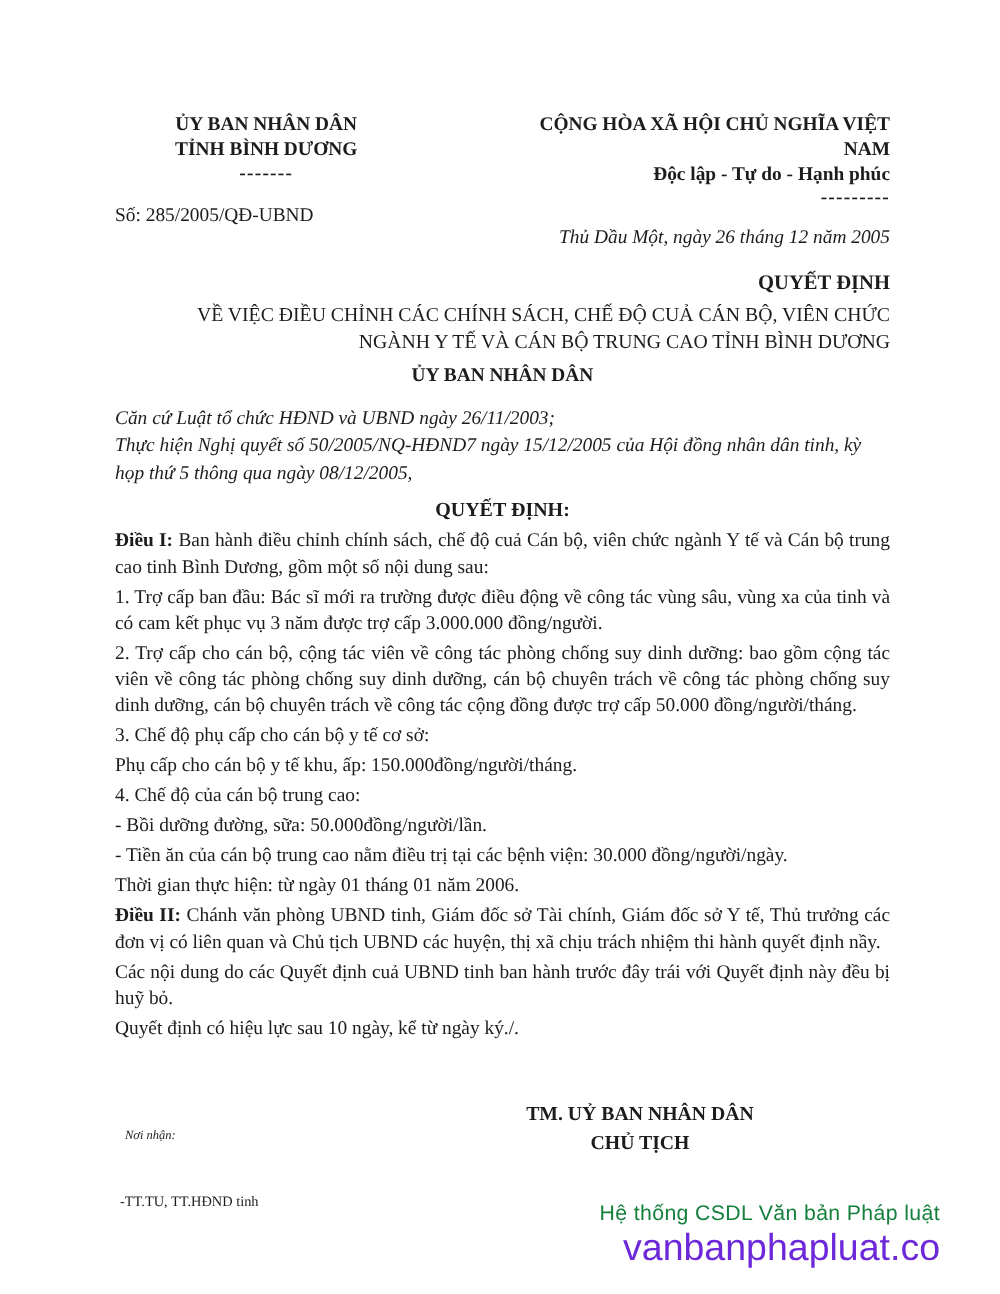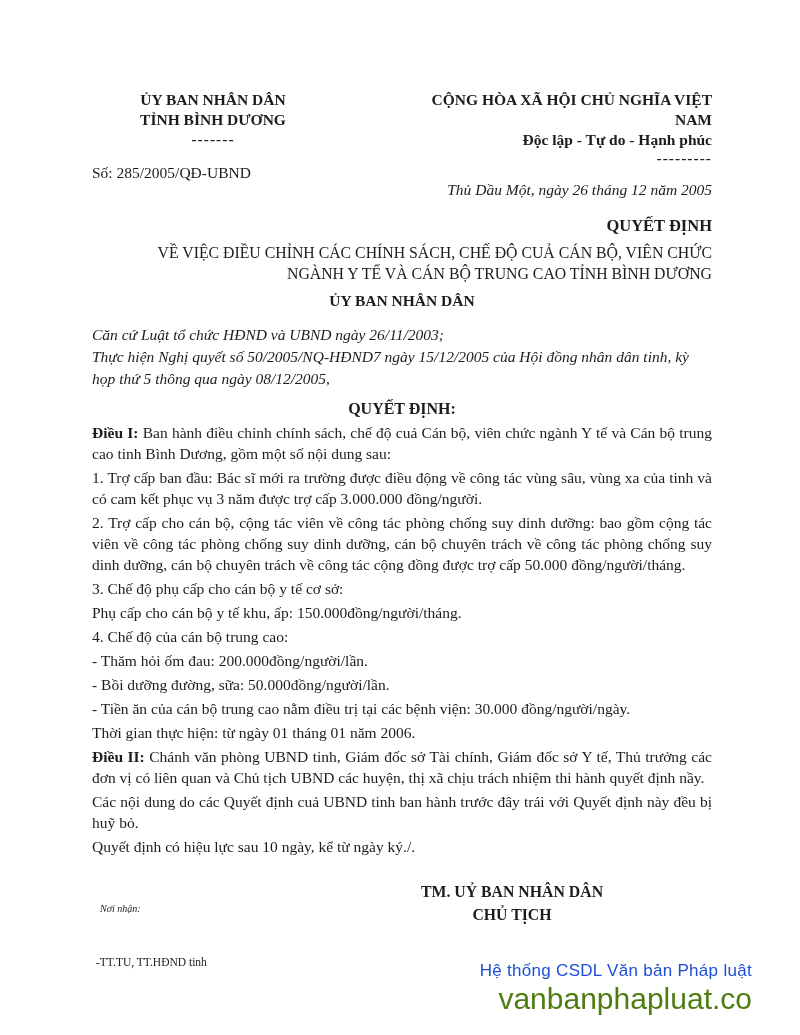--- a/index.html
+++ b/index.html
@@ -98,35 +98,34 @@
 
     <div class="decision-heading">QUYẾT ĐỊNH:</div>
 
     <div class="body-text">
       <p><b class="lead">Điều I:</b><span> Ban hành điều chỉnh chính sách, chế độ cuả Cán bộ, viên chức ngành Y tế và Cán bộ trung cao tinh Bình Dương, gồm một số nội dung sau:</span></p>
       <p><span>1. Trợ cấp ban đầu: Bác sĩ mới ra trường được điều động về công tác vùng sâu, vùng xa của tinh và có cam kết phục vụ 3 năm được trợ cấp 3.000.000 đồng/người.</span></p>
       <p><span>2. Trợ cấp cho cán bộ, cộng tác viên về công tác phòng chống suy dinh dưỡng: bao gồm cộng tác viên về công tác phòng chống suy dinh dưỡng, cán bộ chuyên trách về công tác phòng chống suy dinh dưỡng, cán bộ chuyên trách về công tác cộng đồng được trợ cấp 50.000 đồng/người/tháng.</span></p>
       <p><span>3. Chế độ phụ cấp cho cán bộ y tế cơ sở:</span></p>
       <p><span>Phụ cấp cho cán bộ y tế khu, ấp: 150.000đồng/người/tháng.</span></p>
       <p><span>4. Chế độ của cán bộ trung cao:</span></p>
-      <p><span>- Thăm hỏi ốm đau: 200.000đồng/người/lần.</span></p>
       <p><span>- Bồi dưỡng đường, sữa: 50.000đồng/người/lần.</span></p>
       <p><span>- Tiền ăn của cán bộ trung cao nằm điều trị tại các bệnh viện: 30.000 đồng/người/ngày.</span></p>
       <p><span>Thời gian thực hiện: từ ngày 01 tháng 01 năm 2006.</span></p>
       <p><b class="lead">Điều II:</b><span> Chánh văn phòng UBND tinh, Giám đốc sở Tài chính, Giám đốc sở Y tế, Thủ trưởng các đơn vị có liên quan và Chủ tịch UBND các huyện, thị xã chịu trách nhiệm thi hành quyết định nầy.</span></p>
       <p><span>Các nội dung do các Quyết định cuả UBND tinh ban hành trước đây trái với Quyết định này đều bị huỹ bỏ.</span></p>
       <p><span>Quyết định có hiệu lực sau 10 ngày, kể từ ngày ký./.</span></p>
     </div>
   </div>
 
   <div class="signature">
     <div>TM. UỶ BAN NHÂN DÂN</div>
     <div>CHỦ TỊCH</div>
   </div>
 
   <div class="recipients-label">Nơi nhận:</div>
   <div class="recipients-list">-TT.TU, TT.HĐND tinh</div>
 
   <div class="watermark">
-    <div class="wm-line1" style="color: #1d4ed8;">Hệ thống CSDL  Văn bản Pháp luật</div>
-    <div class="wm-line2" style="color: #4d7c0f;">vanbanphapluat.co</div>
+    <div class="wm-line1" style="color: #15803d;">Hệ thống CSDL  Văn bản Pháp luật</div>
+    <div class="wm-line2" style="color: #6d28d9;">vanbanphapluat.co</div>
   </div>
 </div>
 
 </body></html>

